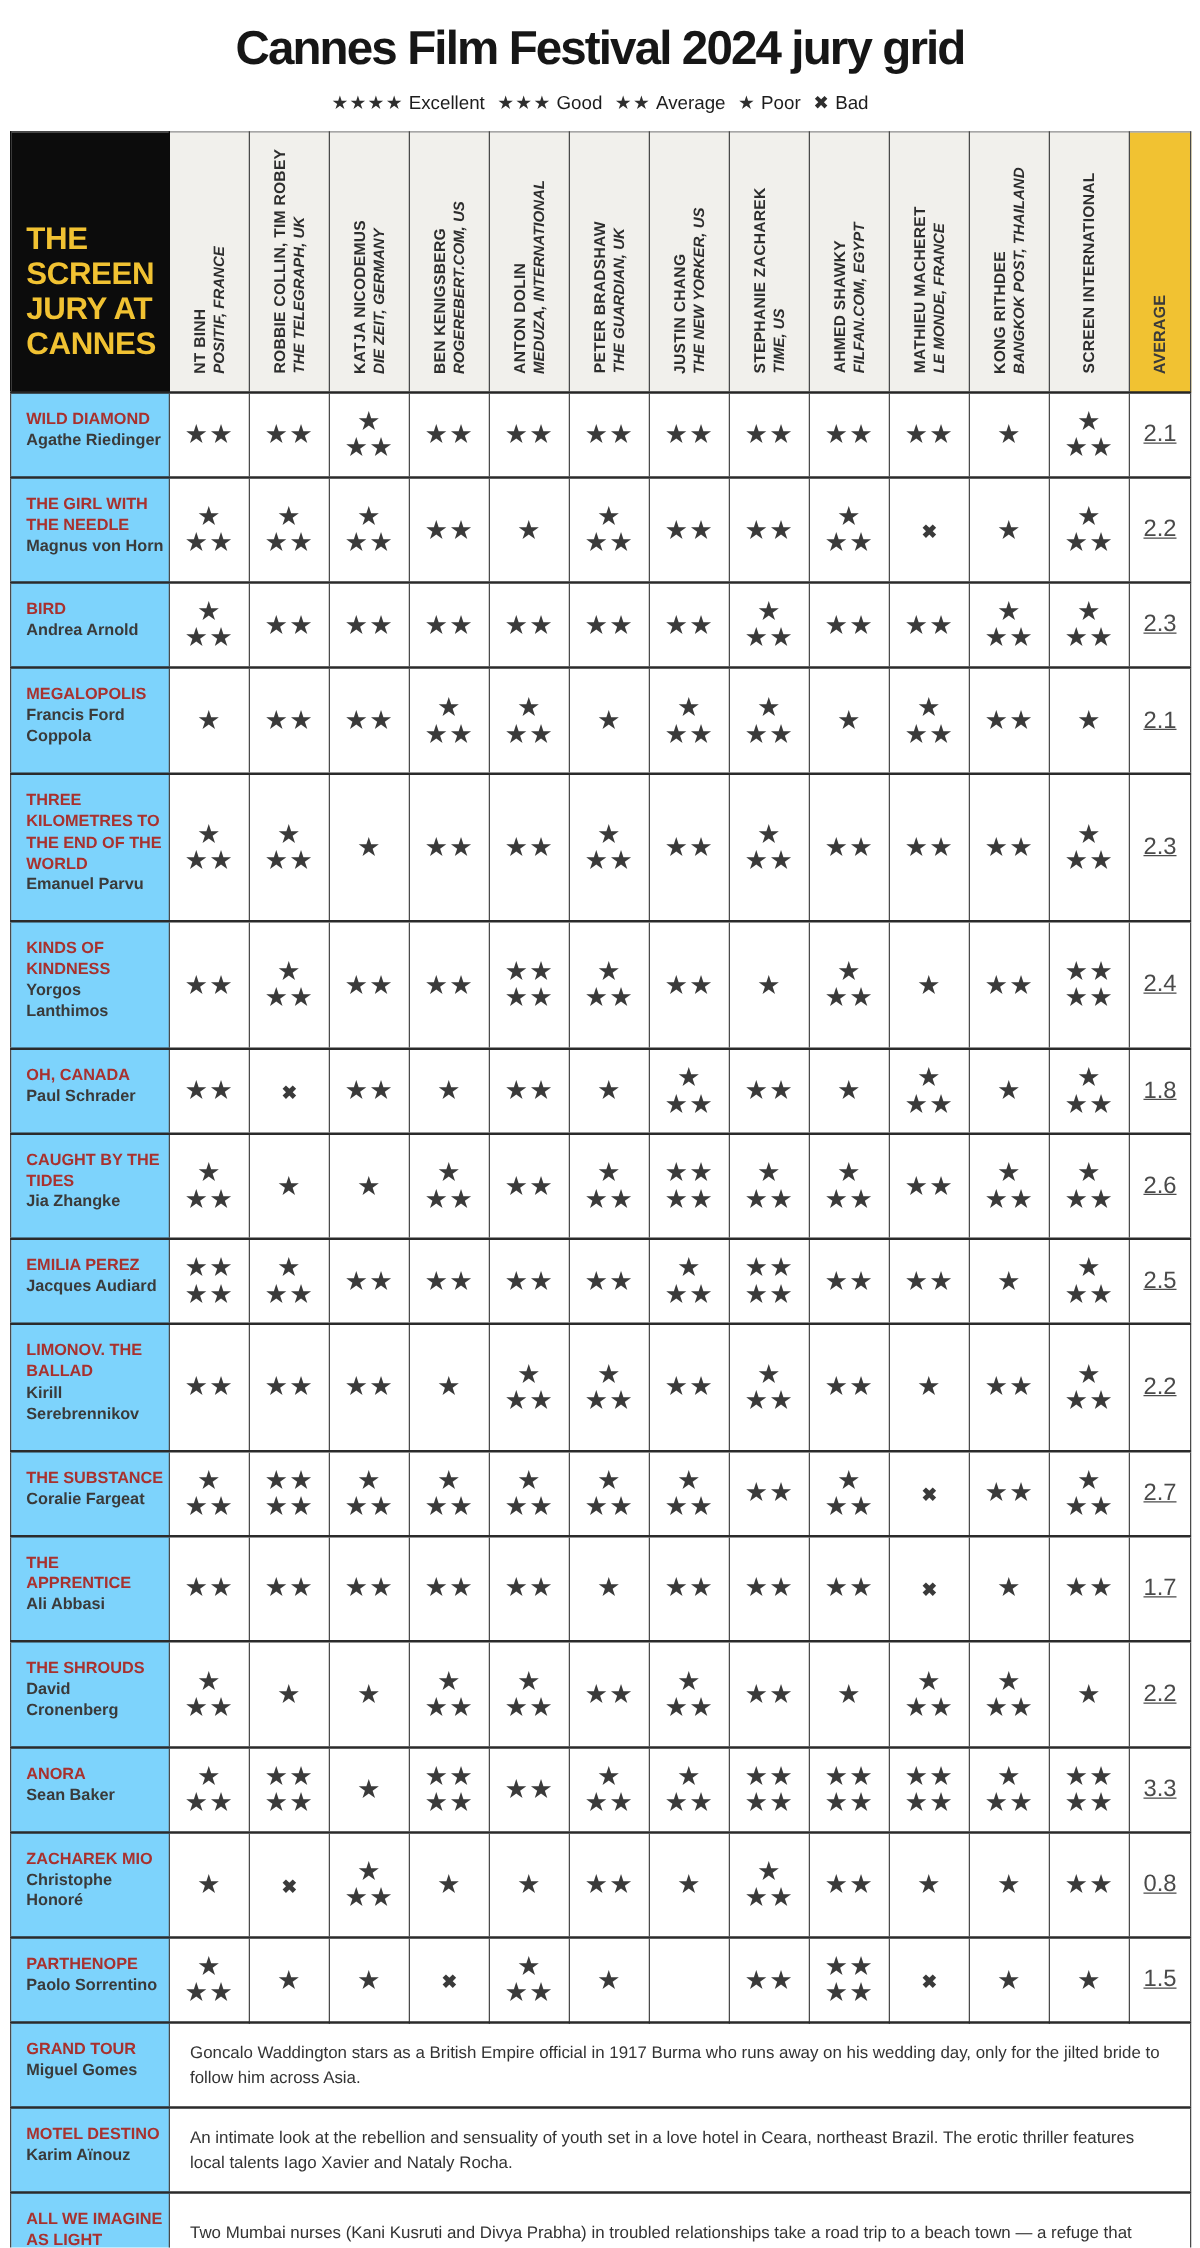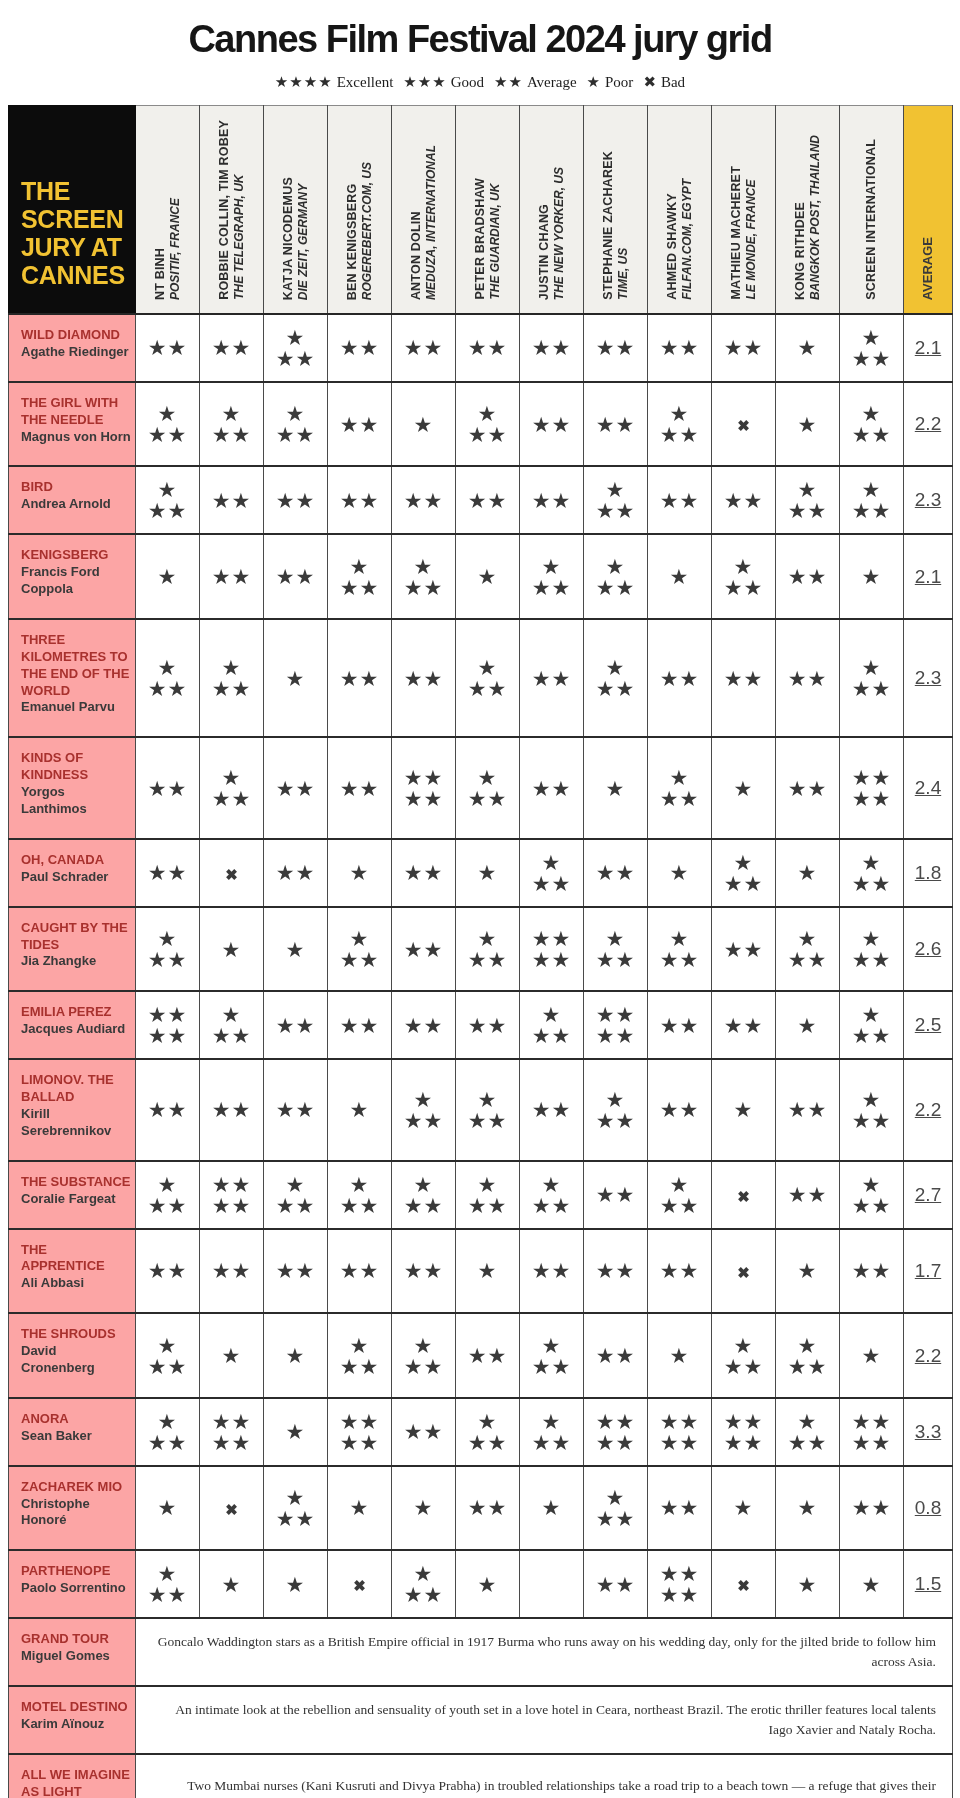--- a/index.html
+++ b/index.html
@@ -8,21 +8,21 @@
     font-family:"Liberation Sans", sans-serif;color:#222;
   }
   .page-title{
     text-align:center;font-size:38px;font-weight:bold;letter-spacing:-1.5px;
     color:#161616;margin:18px 0 12px 0;
   }
   .legend{
     text-align:center;font-size:15px;color:#1d1d1d;margin:0 0 14px 0;
   }
   .legend .leg-sym{letter-spacing:1px;color:#2e2e2e;margin-right:4px;}
-  .legend .leg-item{margin:12px 5px;font-family:Liberation Serif, serif;}
+  .legend .leg-item{margin:12px 5px;}
   table{
     border-collapse:collapse;table-layout:fixed;width:944px;margin-left:8px;
   }
   .c-label{width:127px}.c-critic{width:64px}.c-avg{width:49px}
   th,td{border:1px solid #4a4a4a;}
   thead th{border-bottom:2px solid #262626;border-top:1px solid #8a8a8a;}
   tbody th,tbody td{border-top:2px solid #2b2b2b;}
   
   th.critic{background:#f1f0ec;vertical-align:bottom;height:198px;padding:0 0 9px 0;text-align:center;}
   .vert{
@@ -30,35 +30,35 @@
     line-height:1.3;text-align:left;
   }
   .cname{font-weight:bold;font-size:12.5px;color:#2d2d2d;letter-spacing:.2px;}
   .coutlet{font-style:italic;font-size:12px;color:#2d2d2d;}
   th.corner{background:#0c0c0c;vertical-align:bottom;text-align:left;padding:0 6px 24px 12px;border-color:#0c0c0c;border-bottom:2px solid #262626;}
   .corner-text{color:#f1c232;font-weight:bold;font-size:25px;line-height:1.12;letter-spacing:-0.3px;}
   th.avg-header{background:#f1c232;vertical-align:bottom;text-align:center;padding:0 0 9px 0;}
   th.avg-header .vert{font-weight:bold;font-size:13px;color:#3a3a3a;}
   
   tbody th.film{
-    background:#fca5a5;text-align:left;vertical-align:middle;
+    background:#7dd3fc;text-align:left;vertical-align:middle;
     padding:12px 4px 20px 12px;font-weight:normal;
   }
   .ftitle{color:#a8312e;font-weight:bold;font-size:13px;line-height:1.3;}
   .fdir{color:#3a3a3a;font-weight:bold;font-size:13px;line-height:1.3;}
   td.rate{
     background:#fff;text-align:center;vertical-align:middle;
     color:#3a3a3a;font-size:21px;padding:8px 0;height:48px;
   }
   .srow{line-height:21px;letter-spacing:1px;white-space:nowrap;}
   .bad{font-size:15px;font-weight:bold;letter-spacing:0;}
   td.avg{background:#fff;text-align:center;vertical-align:middle;font-size:19px;color:#4a4a4a;text-decoration:underline;}
   td.syn{
-    background:#fff;text-align:right;vertical-align:middle;
-    padding:10px 16px;font-size:13.5px;color:#333;line-height:1.45;font-family:Liberation Serif, serif;
+    background:#fff;text-align:left;vertical-align:middle;
+    padding:10px 16px;font-size:13.5px;color:#333;line-height:1.45;
   }
 </style>
 </head>
 <body>
 
 <h1 class="page-title">Cannes Film Festival 2024 jury grid</h1>
 
 <div class="legend" id="legend"><span class="leg-item"><span class="leg-sym">★★★★</span><span>Excellent</span></span><span class="leg-item"><span class="leg-sym">★★★</span><span>Good</span></span><span class="leg-item"><span class="leg-sym">★★</span><span>Average</span></span><span class="leg-item"><span class="leg-sym">★</span><span>Poor</span></span><span class="leg-item"><span class="leg-sym">✖</span><span>Bad</span></span></div>
 
 <table>
@@ -235,21 +235,21 @@
           <div class="srow">★★</div>
         </td>
         <td class="rate">
           <div class="srow">★</div>
           <div class="srow">★★</div>
         </td>
         <td class="avg">2.3</td>
       </tr>
       <tr>
         <th class="film">
-          <div class="ftitle">KENIGSBERG</div>
+          <div class="ftitle">MEGALOPOLIS</div>
           <div class="fdir">Francis Ford Coppola</div>
         </th>
         <td class="rate">
           <div class="srow">★</div>
         </td>
         <td class="rate">
           <div class="srow">★★</div>
         </td>
         <td class="rate">
           <div class="srow">★★</div>

